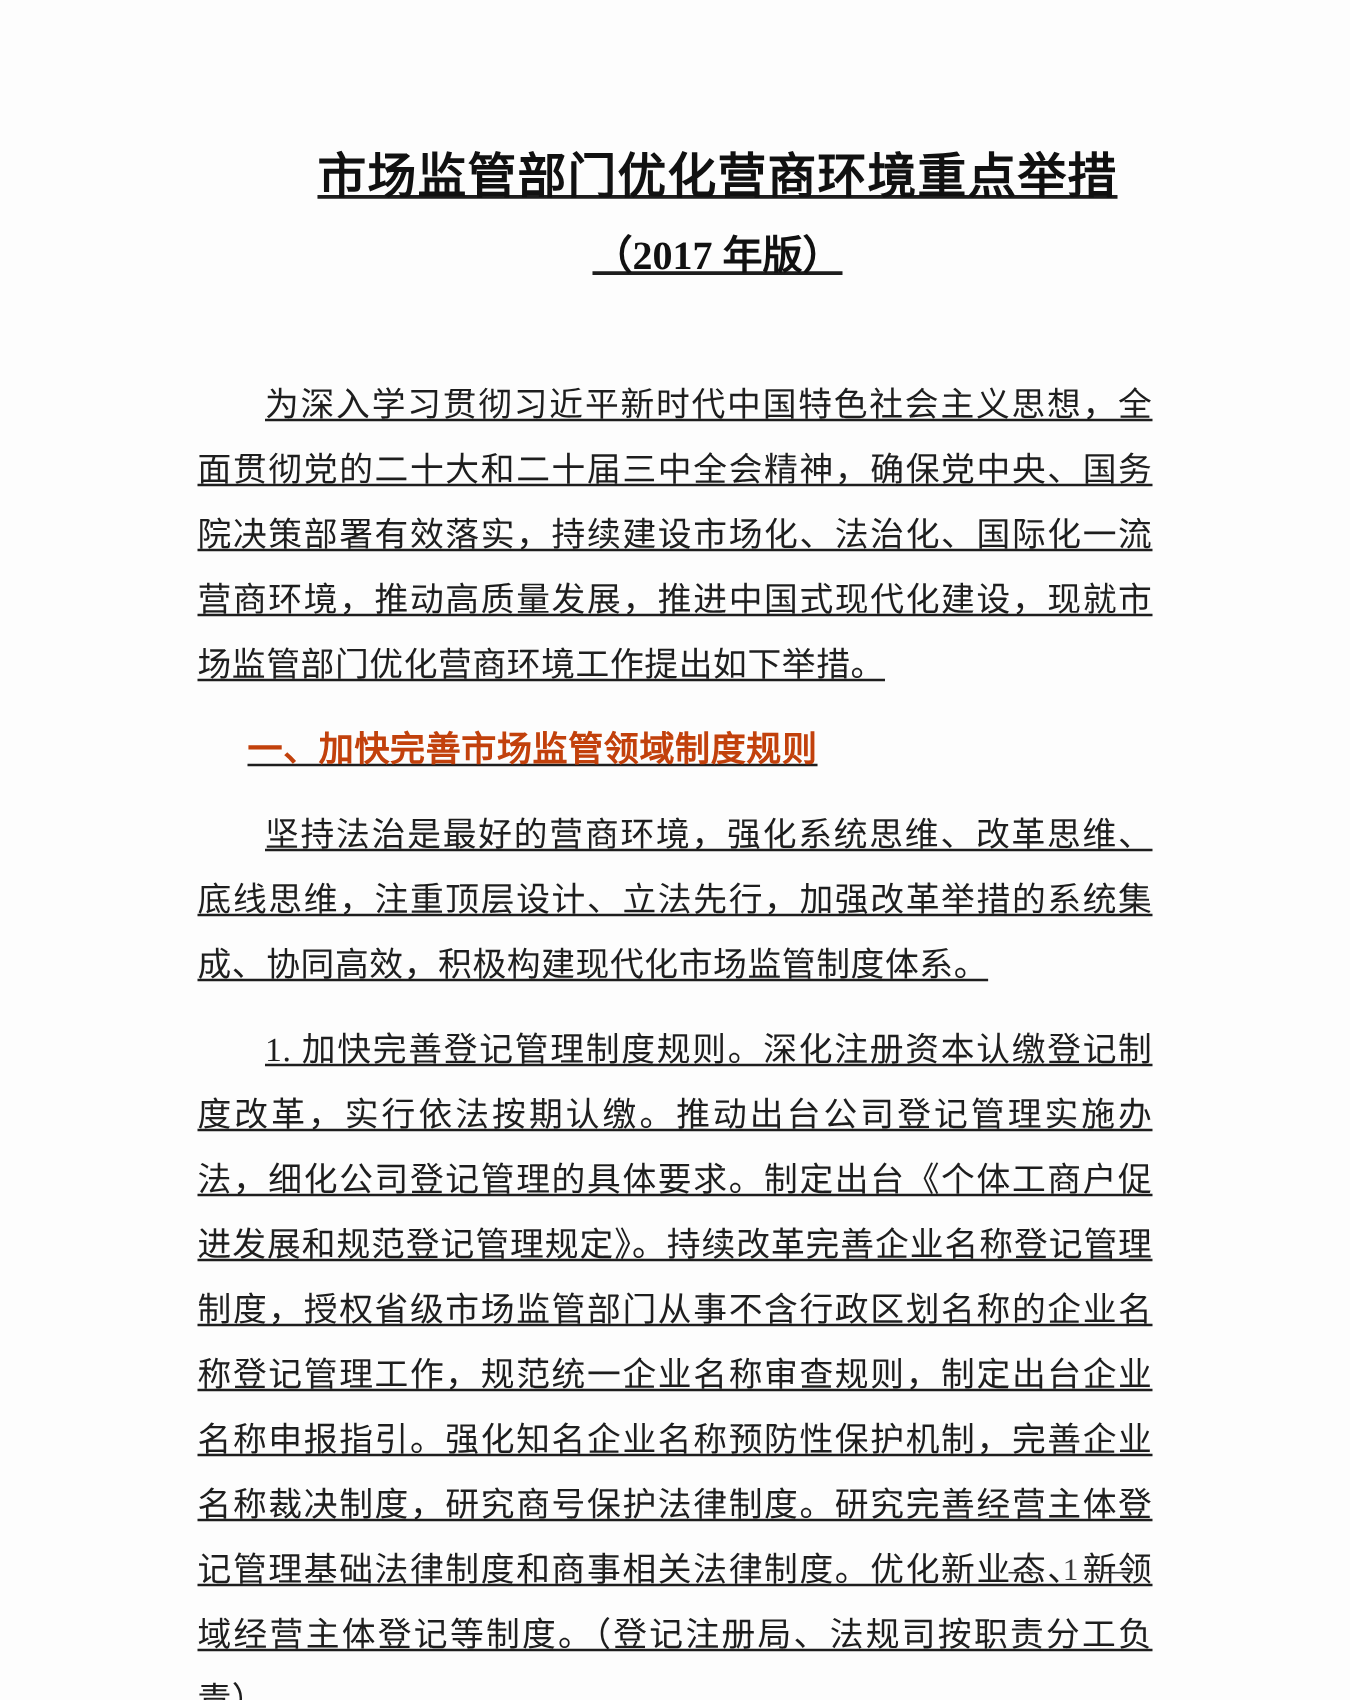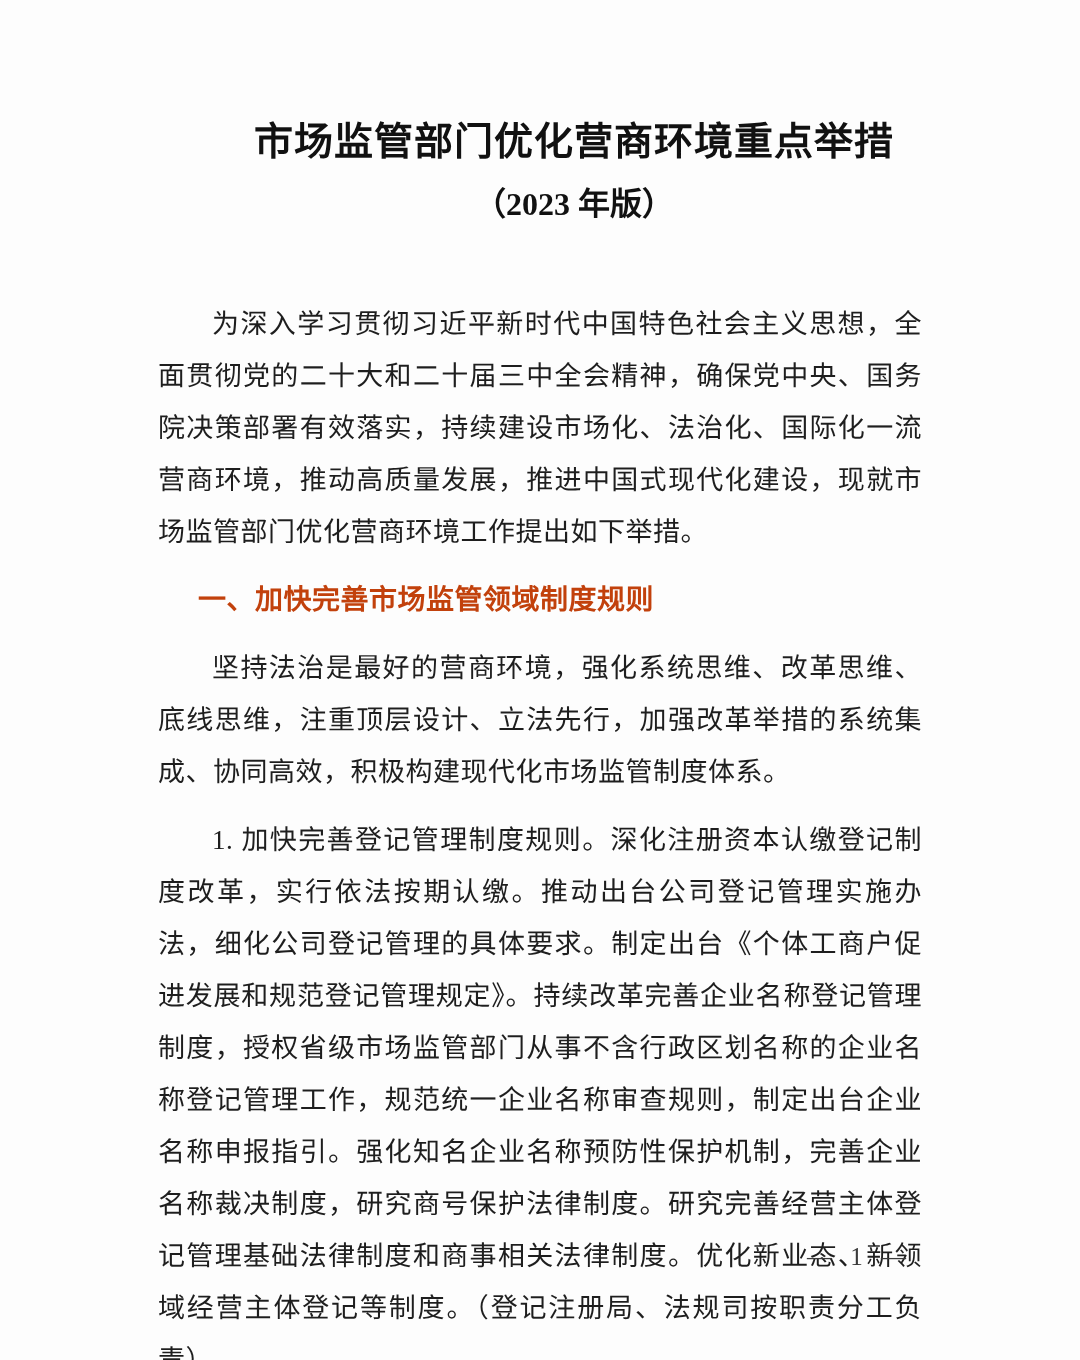--- a/index.html
+++ b/index.html
@@ -14,20 +14,21 @@
     overflow: hidden;
     font-family: "Liberation Serif", "DejaVu Serif", serif;
     color: #1e1e1e;
   }
   .page {
     position: relative;
     width: 1080px;
     height: 1360px;
     box-sizing: border-box;
     padding: 118px 74px 0 142px;
+    text-decoration: underline;
   }
   .doc-title {
     margin: 0;
     text-align: center;
     font-size: 39px;
     line-height: 48px;
     font-weight: 700;
     letter-spacing: 1px;
     color: #111;
     font-family: "Liberation Serif", "DejaVu Serif", serif;
@@ -75,21 +76,21 @@
     font-family: "Liberation Serif", "DejaVu Serif", serif;
   }
 </style>
 </head>
 <body>
 
 <div class="page">
 
   <h1 class="doc-title">市场监管部门优化营商环境重点举措</h1>
 
-  <h2 class="doc-subtitle">（2023 年版）</h2>
+  <h2 class="doc-subtitle">（2017 年版）</h2>
 
   <div class="body-text">
 
     <p class="body-para">为深入学习贯彻习近平新时代中国特色社会主义思想，全面贯彻党的二十大和二十届三中全会精神，确保党中央、国务院决策部署有效落实，持续建设市场化、法治化、国际化一流营商环境，推动高质量发展，推进中国式现代化建设，现就市场监管部门优化营商环境工作提出如下举措。</p>
 
     <h3 class="section-heading">一、加快完善市场监管领域制度规则</h3>
 
     <p class="body-para">坚持法治是最好的营商环境，强化系统思维、改革思维、底线思维，注重顶层设计、立法先行，加强改革举措的系统集成、协同高效，积极构建现代化市场监管制度体系。</p>
 
     <p class="body-para">1. 加快完善登记管理制度规则。深化注册资本认缴登记制度改革，实行依法按期认缴。推动出台公司登记管理实施办法，细化公司登记管理的具体要求。制定出台《个体工商户促进发展和规范登记管理规定》。持续改革完善企业名称登记管理制度，授权省级市场监管部门从事不含行政区划名称的企业名称登记管理工作，规范统一企业名称审查规则，制定出台企业名称申报指引。强化知名企业名称预防性保护机制，完善企业名称裁决制度，研究商号保护法律制度。研究完善经营主体登记管理基础法律制度和商事相关法律制度。优化新业态、新领域经营主体登记等制度。（登记注册局、法规司按职责分工负责）</p>

